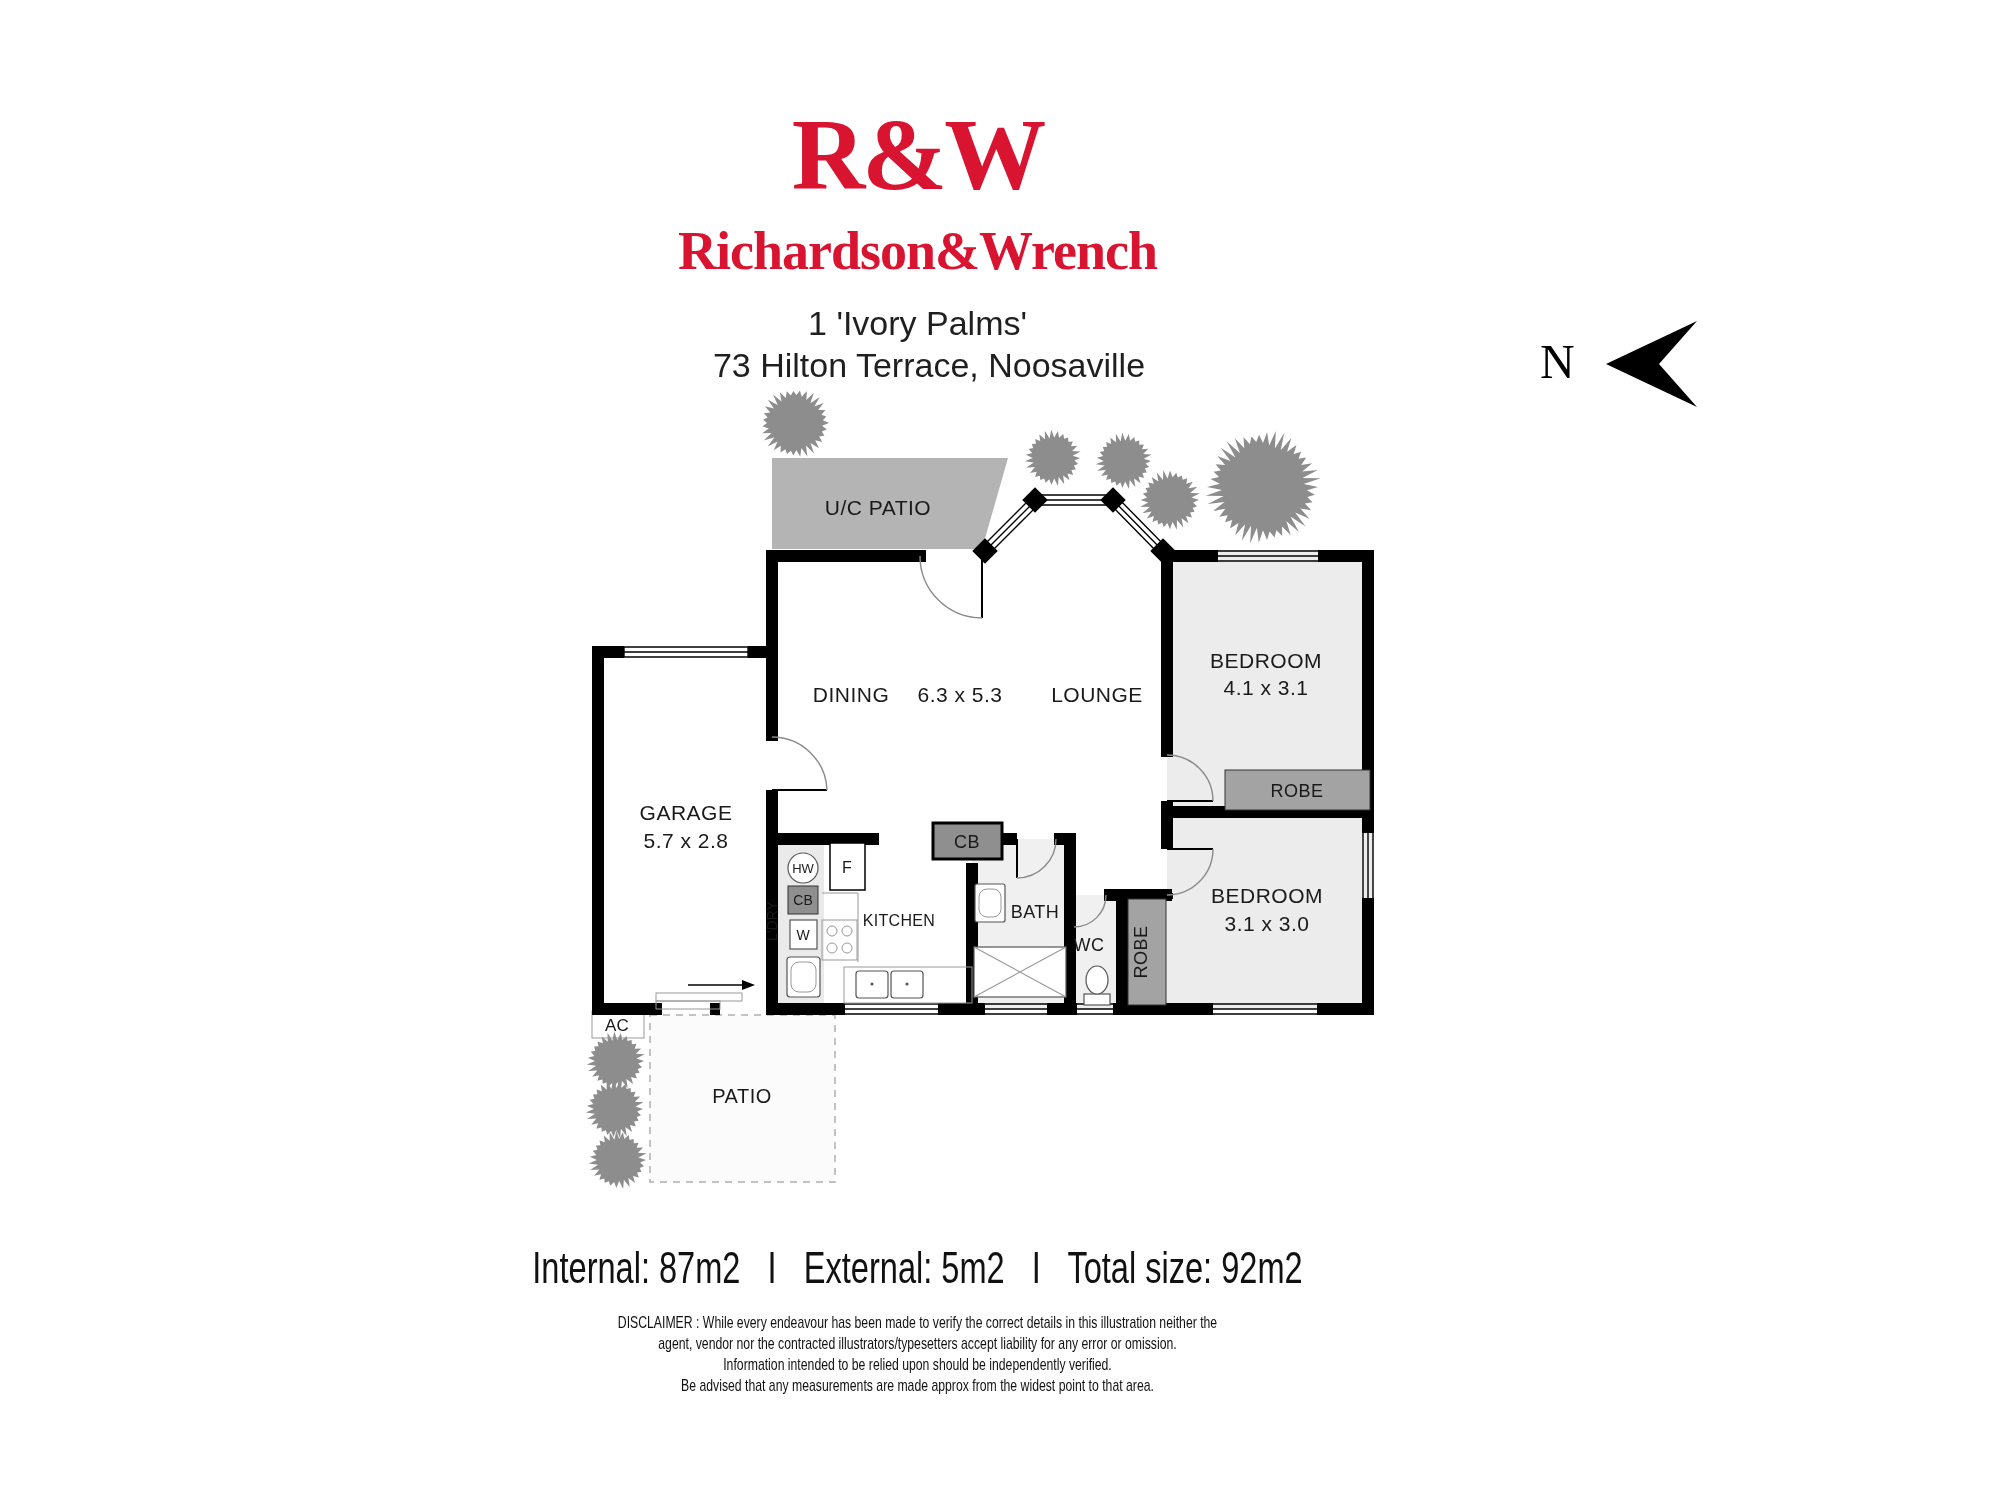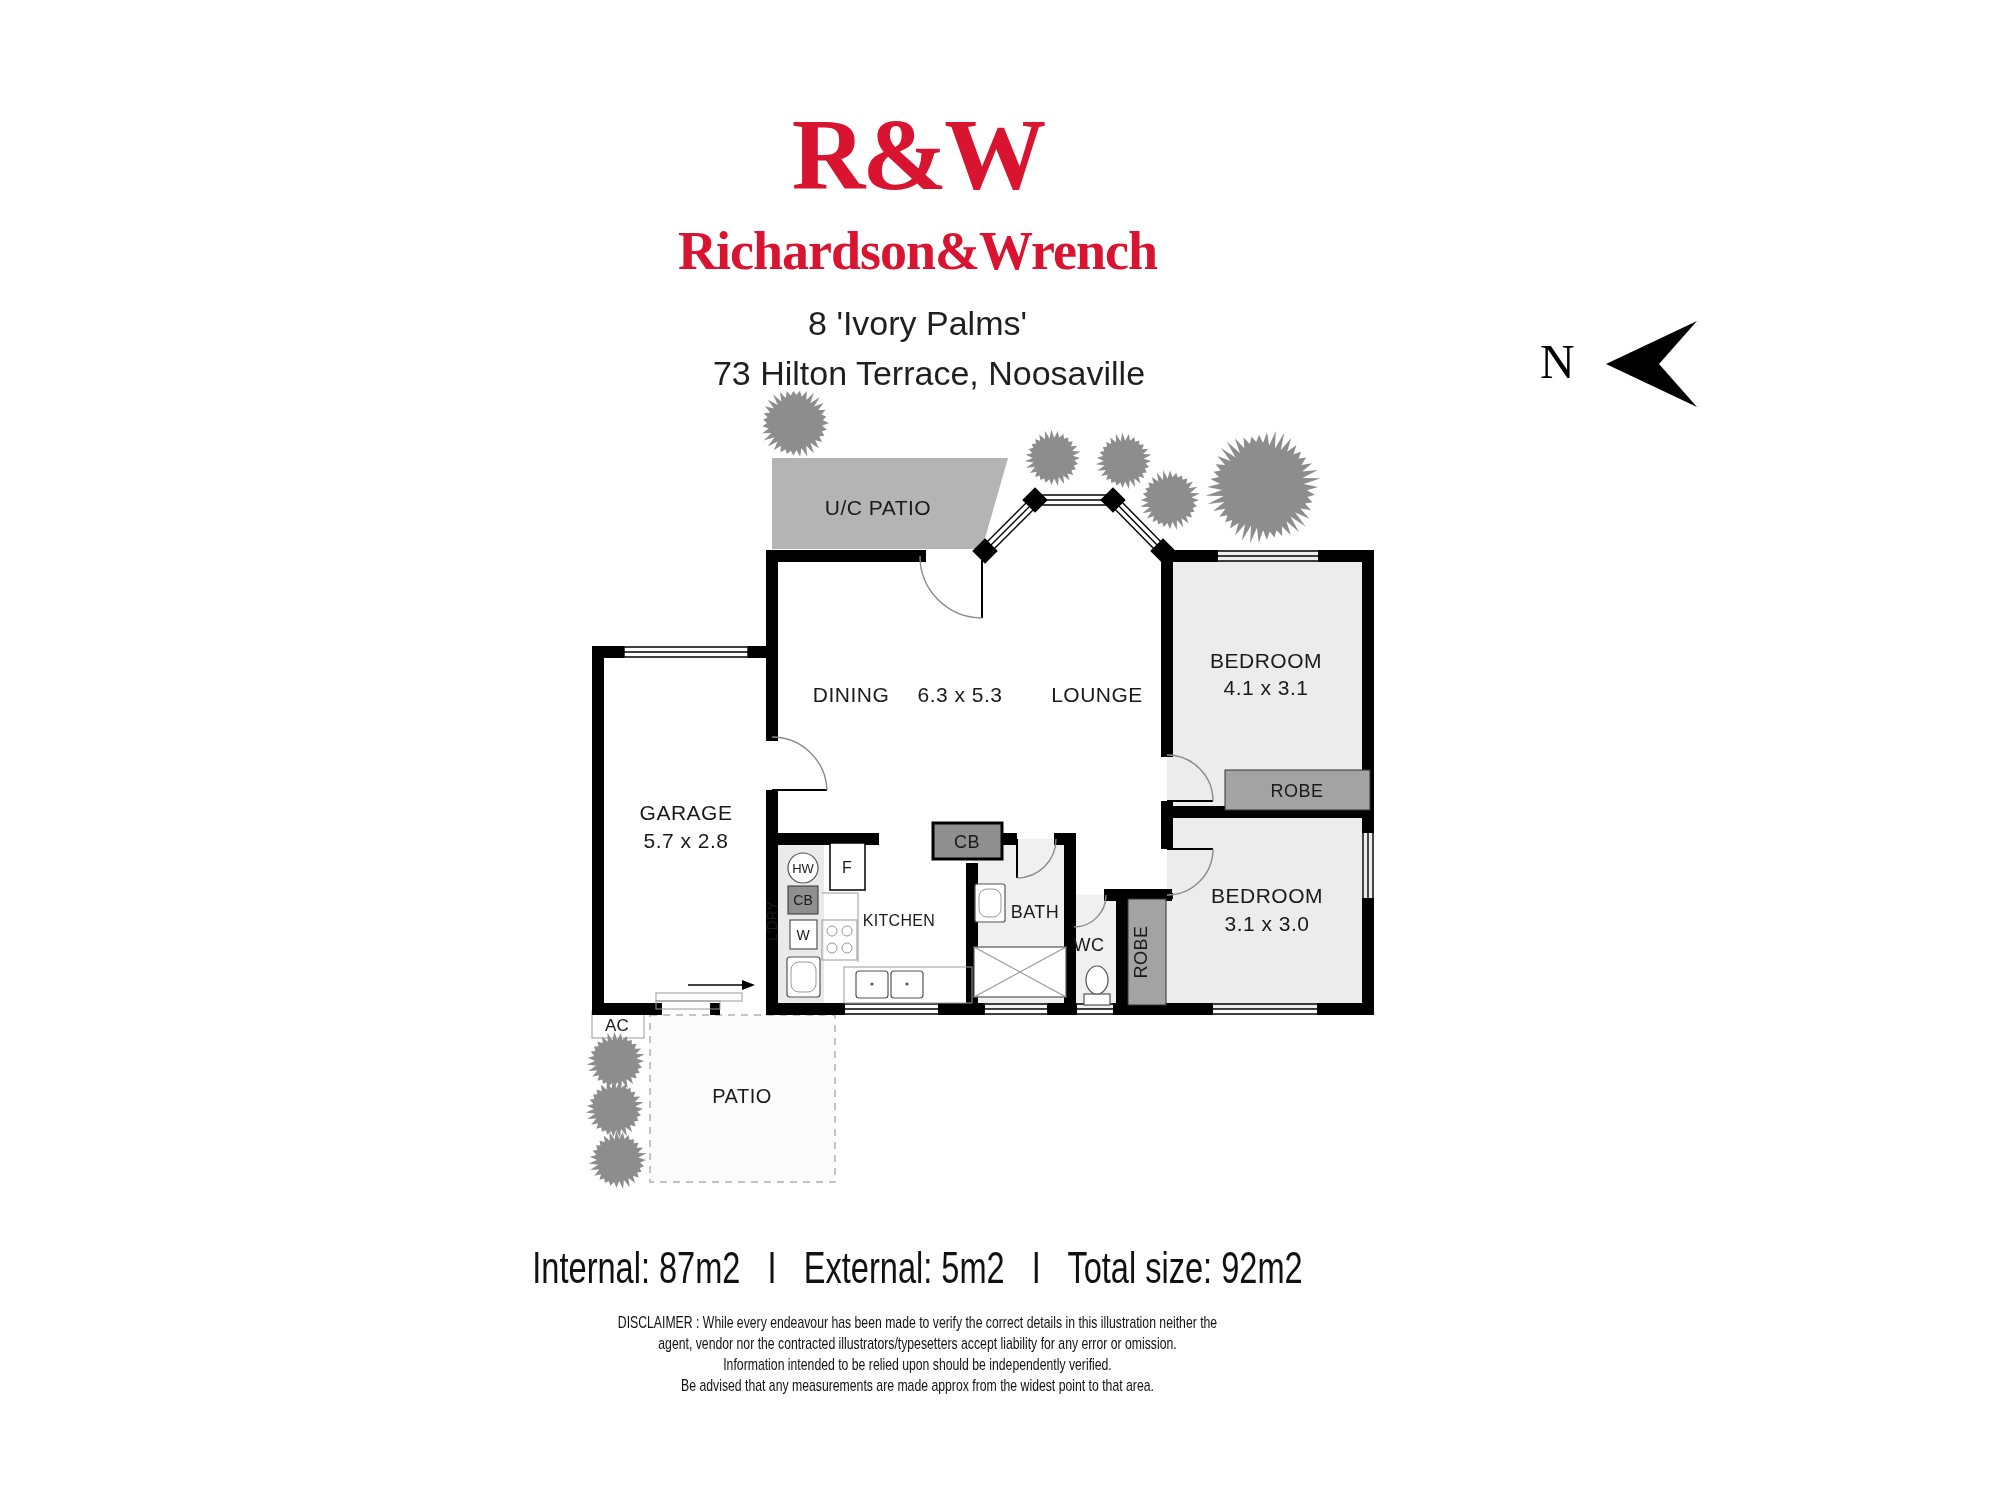--- a/index.html
+++ b/index.html
@@ -13,21 +13,21 @@
   }
   html,body{margin:0;padding:0;background:#fff;}
   #canvas{position:relative;width:1835px;height:1500px;background:#fff;overflow:hidden;
           font-family:"Liberation Sans",sans-serif;color:var(--ink);}
   .center-line{position:absolute;left:0;right:0;text-align:center;line-height:1;}
   .logo{top:104px;font-family:"Liberation Serif",serif;font-weight:700;
         font-size:102px;letter-spacing:-3px;color:var(--brand-red);}
   .brand{top:224px;font-family:"Liberation Serif",serif;font-weight:700;
          font-size:54px;letter-spacing:-1px;color:var(--brand-red);}
   .addr1{top:306px;font-size:34px;color:var(--ink);}
-  .addr2{top:356px;font-size:34px;color:var(--ink);padding-left:23px;}
+  .addr2{top:348px;font-size:34px;color:var(--ink);padding-left:23px;}
   .summary{top:1246px;font-size:44px;color:#111;transform:scaleX(0.74);
            transform-origin:50% 50%;white-space:pre;}
   .disclaimer{position:absolute;top:1312px;left:0;right:0;text-align:center;
               font-size:17px;line-height:21px;color:#111;transform:scaleX(0.72);
               transform-origin:50% 0;}
   #plan{position:absolute;left:560px;top:380px;width:900px;height:850px;}
   #compass{position:absolute;left:1520px;top:300px;width:220px;height:130px;}
   svg text{font-family:"Liberation Sans",sans-serif;fill:#1a1a1a;}
   .room-label{font-size:21px;letter-spacing:.5px;}
   .small-label{font-size:16px;letter-spacing:.3px;}
@@ -42,21 +42,21 @@
   .tree{fill:var(--tree-gray);}
   .n-letter{font-family:"Liberation Serif",serif;font-size:48px;fill:#000;}
 </style>
 </head>
 <body>
 
 <div id="canvas">
 
   <div class="center-line logo">R&amp;W</div>
   <div class="center-line brand">Richardson&amp;Wrench</div>
-  <div class="center-line addr1">8 'Ivory Palms'</div>
+  <div class="center-line addr1">1 'Ivory Palms'</div>
   <div class="center-line addr2">73 Hilton Terrace, Noosaville</div>
 
   <svg id="compass" viewBox="1520 300 220 130">
     <text class="n-letter" x="1540" y="378">N</text>
     <polygon points="1606,364 1697,321 1659,364 1697,407" fill="#000"></polygon>
   </svg>
 
   <svg id="plan" viewBox="560 380 900 850">
 
     <polygon points="772,458 1008,458 982,549 772,549" fill="var(--patio-gray)"></polygon>

